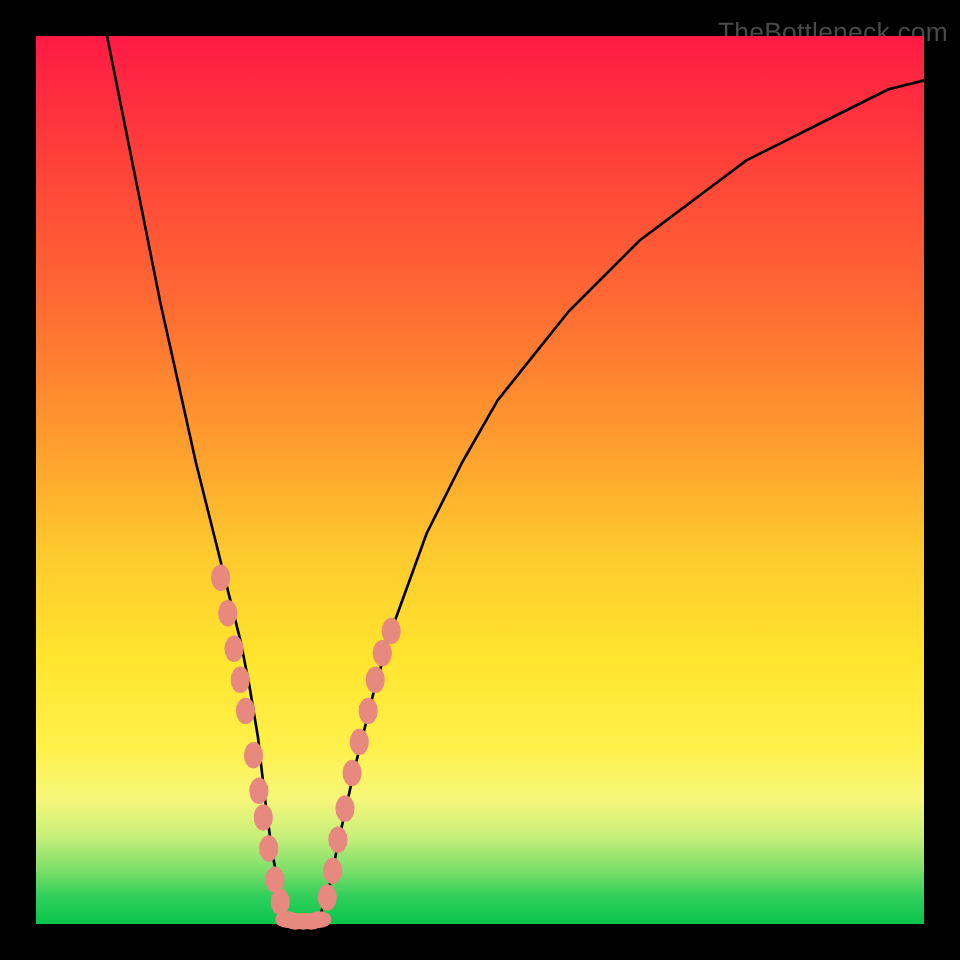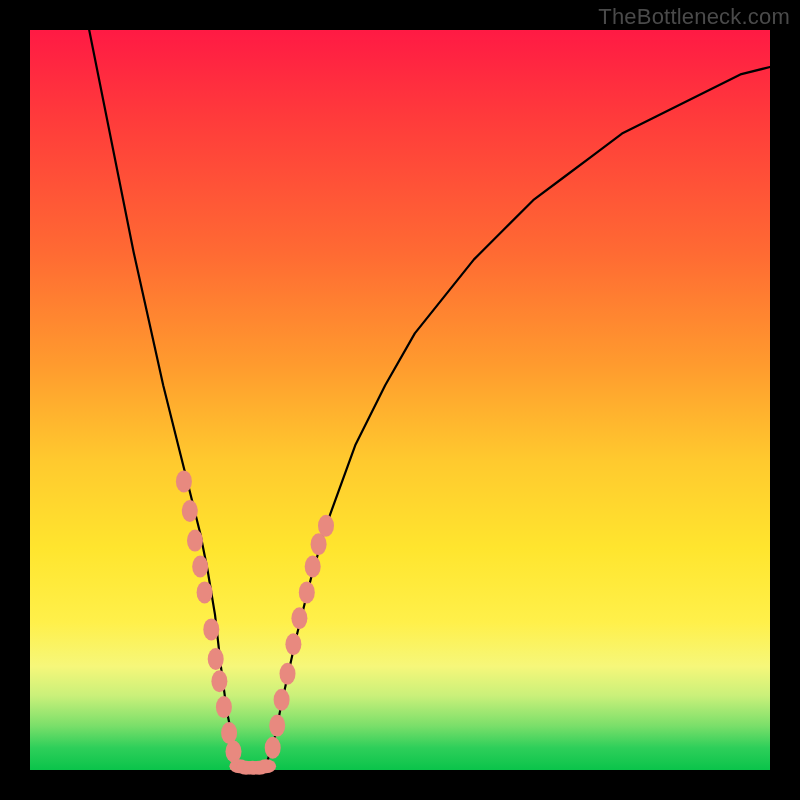--- a/index.html
+++ b/index.html
@@ -34,21 +34,21 @@
       #fff04a 80%,
       #f6f77a 86%,
       #c9f07a 90%,
       #7bdf6a 94%,
       #2ecf5a 97%,
       #0ac44a 100%
     );
   }
   .watermark {
     position: absolute;
-    top: 4px;
+    top: 14px;
     right: 10px;
     color: #4a4a4a;
     font-size: 22px;
     font-weight: 500;
     letter-spacing: 0.2px;
     user-select: none;
   }
   svg.overlay {
     position: absolute;
     left: 0;

